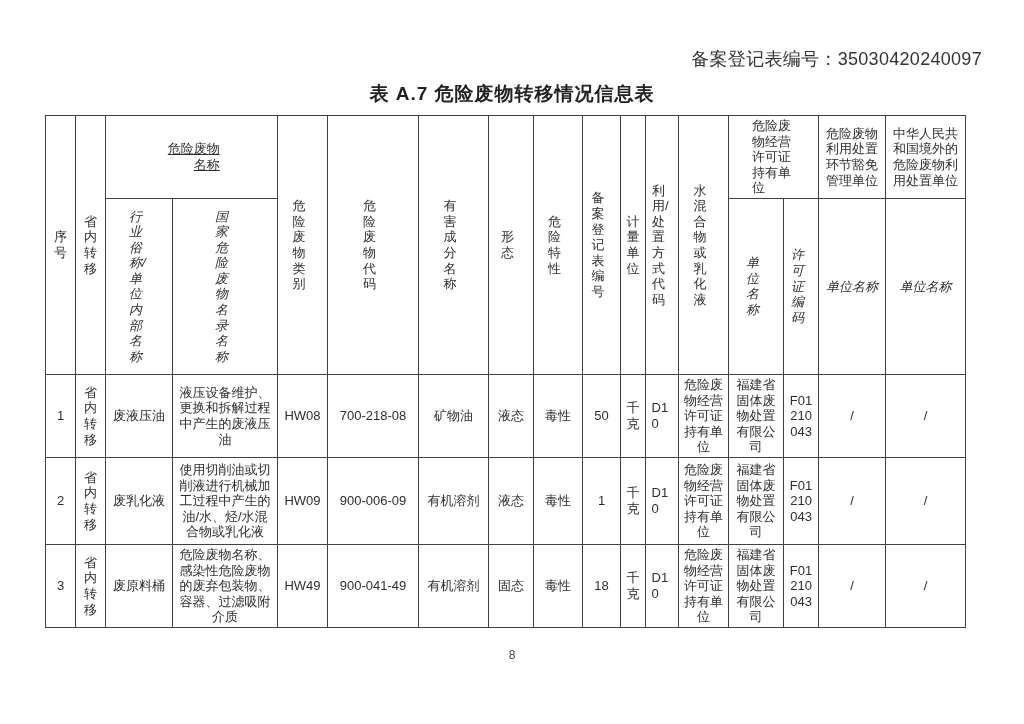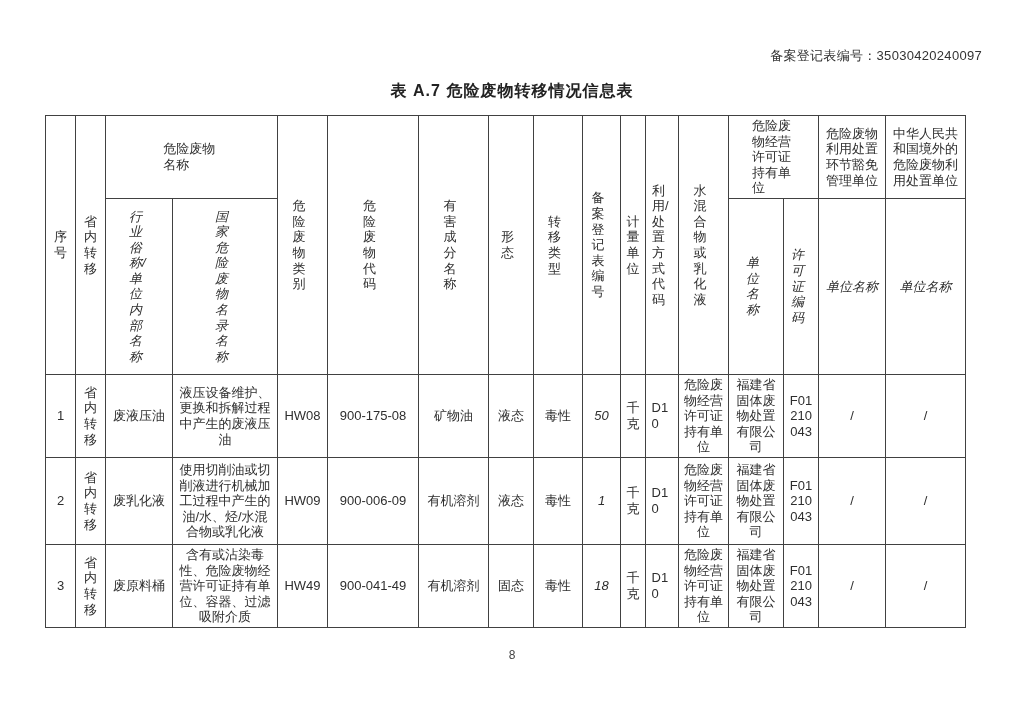--- a/index.html
+++ b/index.html
@@ -7,27 +7,27 @@
   body {
     width: 1024px; height: 724px;
     background: #ffffff;
     font-family: "Liberation Sans", "DejaVu Sans", sans-serif;
     color: #303030;
     position: relative;
     overflow: hidden;
   }
   .reg {
     position: absolute; top: 47px; right: 42px;
-    font-size: 13px; color: #333;
+    font-size: 18px; color: #333;
     letter-spacing: 0.3px;
   }
   .doc-title {
     position: absolute; top: 81px; left: 0; width: 100%;
     text-align: center;
-    font-size: 16px; font-weight: bold; color: #222;
+    font-size: 19px; font-weight: bold; color: #222;
     letter-spacing: 1px;
   }
   table.wtable {
     position: absolute; left: 45px; top: 115px;
     width: 921px;
     border-collapse: collapse;
     table-layout: fixed;
   }
   table.wtable td {
     border: 1px solid #414141;
@@ -45,25 +45,25 @@
   tr.r0 { height: 78px; }
   tr.r1 { height: 87px; }
   tr.r2 { height: 83px; }
   .blk {
     display: inline-block;
     word-break: break-all;
     text-align: left;
     vertical-align: middle;
   }
   .w1  { width: 1.55em; }              
-  .w43 { width: 4.35em; text-align: left; } 
+  .w43 { width: 4.35em; text-align: right; text-decoration: underline; } 
   .w33 { width: 3.3em; }               
   .wd  { width: 1.6em; text-align: left; }  
   .left  { text-align: left; }
-  .right { text-align: right; padding-right: 6px; font-style: italic; }
+  .right { text-align: right; padding-right: 6px; }
   .pagenum {
     position: absolute; top: 648px; left: 0; width: 100%;
     text-align: center; font-size: 12px; color: #444;
   }
 </style>
 </head>
 <body>
 
 <div class="reg"><span>备案登记表编号：</span><span>35030420240097</span></div>
 
@@ -91,21 +91,21 @@
   </colgroup>
   <tbody>
       <tr class="h1">
     <td rowspan="2">序号</td>
     <td rowspan="2">省内转移</td>
     <td colspan="2"><span class="blk w43">危险废物名称</span></td>
     <td rowspan="2"><span class="blk w1">危险废物类别</span></td>
     <td rowspan="2"><span class="blk w1">危险废物代码</span></td>
     <td rowspan="2"><span class="blk w1">有害成分名称</span></td>
     <td rowspan="2"><span class="blk w1">形态</span></td>
-    <td rowspan="2"><span class="blk w1">转移类型</span></td>
+    <td rowspan="2"><span class="blk w1">危险特性</span></td>
     <td rowspan="2"><span class="blk w1">备案登记表编号</span></td>
     <td rowspan="2">计量单位</td>
     <td rowspan="2"><span class="blk w1">利用/处置方式代码</span></td>
     <td rowspan="2"><span class="blk w1">水混合物或乳化液</span></td>
     <td colspan="2"><span class="blk w33">危险废物经营许可证持有单位</span></td>
     <td class="left">危险废物利用处置环节豁免管理单位</td>
     <td class="left">中华人民共和国境外的危险废物利用处置单位</td>
   </tr>
   <tr class="h2">
     <td><span class="blk w1">行业俗称/单位内部名称</span></td>
@@ -115,21 +115,21 @@
     <td>单位名称</td>
     <td>单位名称</td>
   </tr>
 
   <tr class="r0">
     <td>1</td>
     <td>省内转移</td>
     <td>废液压油</td>
     <td class="left">液压设备维护、更换和拆解过程中产生的废液压油</td>
     <td>HW08</td>
-    <td>900-175-08</td>
+    <td>700-218-08</td>
     <td>矿物油</td>
     <td>液态</td>
     <td>毒性</td>
     <td class="right">50</td>
     <td>千克</td>
     <td><span class="blk wd">D10</span></td>
     <td class="left">危险废物经营许可证持有单位</td>
     <td class="left">福建省固体废物处置有限公司</td>
     <td>F01210043</td>
     <td>/</td>
@@ -153,21 +153,21 @@
     <td class="left">福建省固体废物处置有限公司</td>
     <td>F01210043</td>
     <td>/</td>
     <td>/</td>
   </tr>
 
   <tr class="r2">
     <td>3</td>
     <td>省内转移</td>
     <td>废原料桶</td>
-    <td class="left">含有或沾染毒性、危险废物经营许可证持有单位、容器、过滤吸附介质</td>
+    <td class="left">危险废物名称、感染性危险废物的废弃包装物、容器、过滤吸附介质</td>
     <td>HW49</td>
     <td>900-041-49</td>
     <td>有机溶剂</td>
     <td>固态</td>
     <td>毒性</td>
     <td class="right">18</td>
     <td>千克</td>
     <td><span class="blk wd">D10</span></td>
     <td class="left">危险废物经营许可证持有单位</td>
     <td class="left">福建省固体废物处置有限公司</td>

